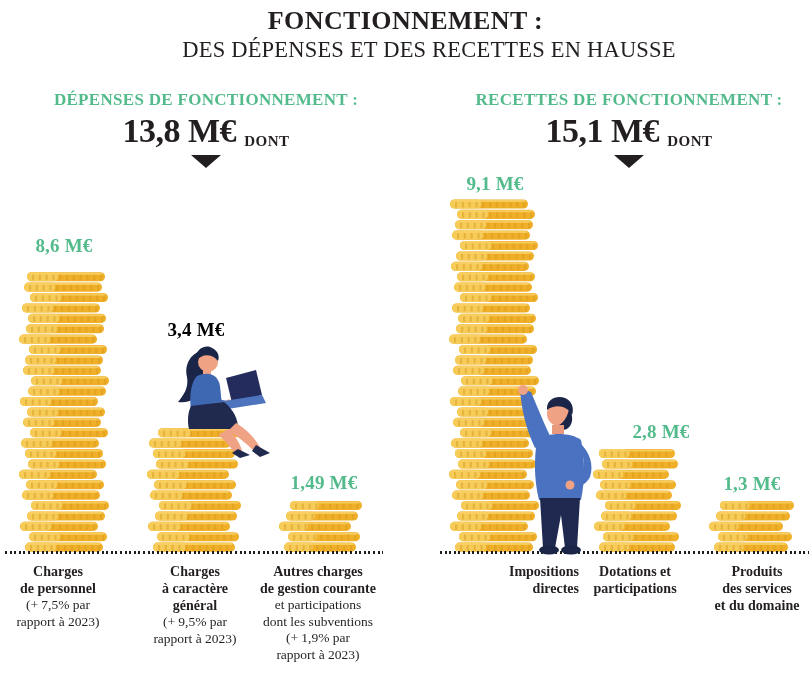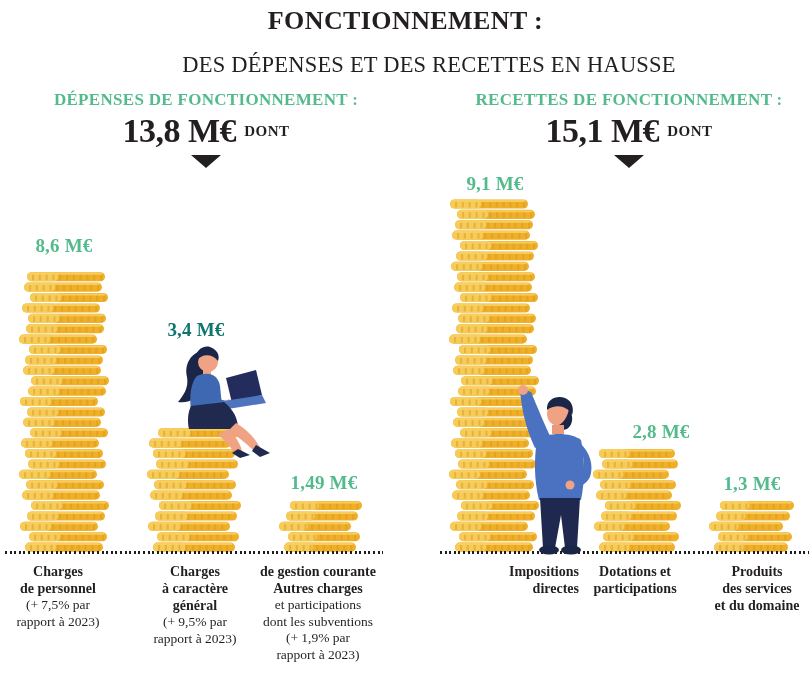--- a/index.html
+++ b/index.html
@@ -1,24 +1,24 @@
 <!DOCTYPE html>
 <html><head>
 <meta charset="utf-8">
 <style>
   html,body{margin:0;padding:0;background:#fff;}
   .canvas{position:relative;width:811px;height:677px;background:#ffffff;overflow:hidden;
           font-family:Liberation Serif, serif;color:#231F20;}
   .abs{position:absolute;}
   .title-wrap{left:0;top:6px;width:811px;text-align:center;line-height:1.15;}
   .title-1{font-size:26px;font-weight:800;letter-spacing:.4px;}
-  .title-2{font-size:22.5px;font-weight:500;letter-spacing:.2px;margin-top:16px;padding-left:47px;}
+  .title-2{font-size:22.5px;font-weight:500;letter-spacing:.2px;margin-top:1px;padding-left:47px;}
   .sec-header{width:380px;text-align:center;top:90px;}
   .sec-heading{font-size:17px;font-weight:700;letter-spacing:.3px;}
-  .sec-amount{display:flex;justify-content:center;align-items:center;margin-top:2px;}
+  .sec-amount{display:flex;justify-content:center;align-items:flex-end;margin-top:2px;}
   .amount{font-size:34px;font-weight:700;letter-spacing:-.5px;color:#231F20;}
   .dont{font-size:15px;font-weight:700;margin-left:8px;letter-spacing:.5px;}
   .arrow-down{width:0;height:0;margin:5px auto 0;border-left:15px solid transparent;
               border-right:15px solid transparent;border-top:13px solid #231F20;}
   .value-label{width:150px;text-align:center;font-size:19px;font-weight:700;letter-spacing:.2px;}
   .baseline{height:3px;background:repeating-linear-gradient(90deg,#1d1d1b 0 2px,transparent 2px 4.6px);}
   .cat-label{width:176px;text-align:center;font-size:13.5px;line-height:1.22;}
   .cat-label .b{display:block;font-weight:700;font-size:14px;}
   .cat-label .r{display:block;font-weight:400;}
   .stack{line-height:0;}
@@ -681,21 +681,21 @@
             <rect x="46.2" y="3.0" width="2.1" height="6.2" fill="#D3961A" opacity="0.45"></rect>
             <rect x="53.0" y="3.0" width="2.1" height="6.2" fill="#D3961A" opacity="0.45"></rect>
             <rect x="59.8" y="3.0" width="2.1" height="6.2" fill="#D3961A" opacity="0.45"></rect>
             <rect x="66.6" y="3.0" width="2.1" height="6.2" fill="#D3961A" opacity="0.45"></rect>
             <rect x="73.4" y="3.0" width="2.1" height="6.2" fill="#D3961A" opacity="0.45"></rect>
             <rect x="80.2" y="3.0" width="2.1" height="6.2" fill="#D3961A" opacity="0.45"></rect>
             <rect x="87.0" y="3.0" width="2.1" height="6.2" fill="#D3961A" opacity="0.45"></rect>
             <rect x="16.5" y="1.7" width="77" height="2" rx="1" fill="#F8CF62" opacity="0.9"></rect>
           </g>
         </svg></div>
-      <div class="abs value-label" style="color: #0f766e; left: 121px; top: 319px;">3,4 M€</div>
+      <div class="abs value-label" style="color: #000000; left: 121px; top: 319px;">3,4 M€</div>
       <div class="abs cat-label" style="left: 107px; top: 563px;">
         <span class="b">Charges</span>
         <span class="b">à caractère</span>
         <span class="b">général</span>
         <span class="r">(+ 9,5% par</span>
         <span class="r">rapport à 2023)</span>
       </div>
       <div class="abs stack" style="left: 275px; top: 500px;"><svg width="90" height="54" viewBox="0 0 90 54">
           <g>
             <rect x="9" y="42.6" width="72" height="9.1" rx="4.6" fill="#F0AF28"></rect>
@@ -768,22 +768,22 @@
             <rect x="54.0" y="2.8" width="2.1" height="6.2" fill="#D3961A" opacity="0.45"></rect>
             <rect x="60.8" y="2.8" width="2.1" height="6.2" fill="#D3961A" opacity="0.45"></rect>
             <rect x="67.6" y="2.8" width="2.1" height="6.2" fill="#D3961A" opacity="0.45"></rect>
             <rect x="74.4" y="2.8" width="2.1" height="6.2" fill="#D3961A" opacity="0.45"></rect>
             <rect x="81.2" y="2.8" width="2.1" height="6.2" fill="#D3961A" opacity="0.45"></rect>
             <rect x="17.5" y="1.5" width="67" height="2" rx="1" fill="#F8CF62" opacity="0.9"></rect>
           </g>
         </svg></div>
       <div class="abs value-label" style="color: rgb(83, 187, 139); left: 249px; top: 472px;">1,49 M€</div>
       <div class="abs cat-label" style="left: 230px; top: 563px;">
+        <span class="b">Autres charges</span>
         <span class="b">de gestion courante</span>
-        <span class="b">Autres charges</span>
         <span class="r">et participations</span>
         <span class="r">dont les subventions</span>
         <span class="r">(+ 1,9% par</span>
         <span class="r">rapport à 2023)</span>
       </div>
       <div class="abs stack" style="left: 446px; top: 198px;"><svg width="96" height="356" viewBox="0 0 96 356">
           <g>
             <rect x="9" y="344.6" width="78" height="9.1" rx="4.6" fill="#F0AF28"></rect>
             <rect x="9" y="344.6" width="31.2" height="9.1" rx="4.6" fill="#F6CB58"></rect>
             <rect x="14.0" y="346.4" width="2.1" height="6.2" fill="#D3961A" opacity="0.45"></rect>

